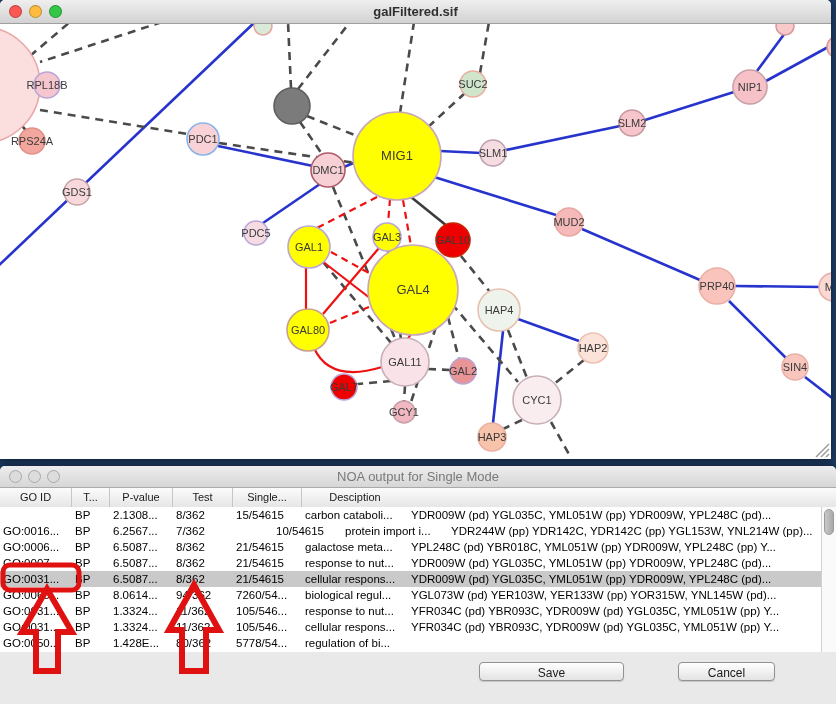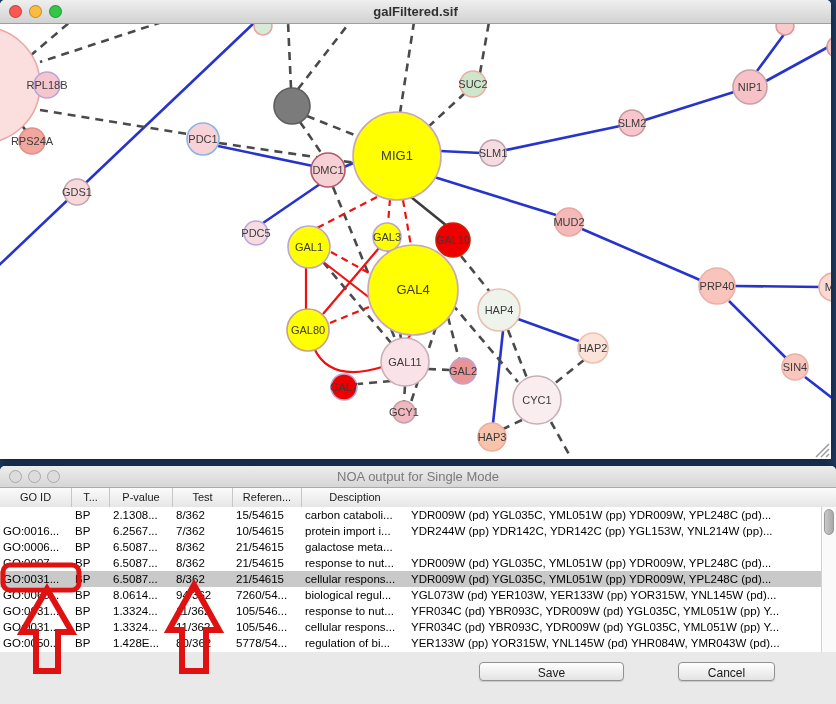--- a/index.html
+++ b/index.html
@@ -190,49 +190,50 @@
         <div class="ndot"></div>
         <div class="ndot"></div>
       </div>
       <span>NOA output for Single Mode</span>
     </div>
     <div class="thead" id="t-head">
         <div class="hcell" style="width: 72px;">GO ID</div>
         <div class="hcell" style="width: 38px;">T...</div>
         <div class="hcell" style="width: 63px;">P-value</div>
         <div class="hcell" style="width: 60px;">Test</div>
-        <div class="hcell" style="width: 69px;">Referen...</div>
+        <div class="hcell" style="width: 69px;">Single...</div>
         <div class="hcell" style="width: 106px;">Desciption</div>
       </div>
     <div class="tbody" id="t-body">
         <div class="trow">
           <div class="tcell" style="width: 72px; margin-top: 40px;">GO:0045...</div>
           <div class="tcell" style="width: 38px;">BP</div>
           <div class="tcell" style="width: 63px;">2.1308...</div>
           <div class="tcell" style="width: 60px;">8/362</div>
           <div class="tcell" style="width: 69px;">15/54615</div>
           <div class="tcell" style="width: 106px;">carbon cataboli...</div>
           <div class="tcell" style="flex: 1 1 0%;">YDR009W (pd) YGL035C, YML051W (pp) YDR009W, YPL248C (pd)...</div>
         </div>
         <div class="trow">
           <div class="tcell" style="width: 72px;">GO:0016...</div>
           <div class="tcell" style="width: 38px;">BP</div>
           <div class="tcell" style="width: 63px;">6.2567...</div>
           <div class="tcell" style="width: 60px;">7/362</div>
-          <div class="tcell" style="width: 69px;">10/54615</div>
+          <div class="tcell" style="width: 69px; margin-left: 40px;">10/54615</div>
           <div class="tcell" style="width: 106px;">protein import i...</div>
           <div class="tcell" style="flex: 1 1 0%;">YDR244W (pp) YDR142C, YDR142C (pp) YGL153W, YNL214W (pp)...</div>
         </div>
         <div class="trow">
           <div class="tcell" style="width: 72px;">GO:0006...</div>
           <div class="tcell" style="width: 38px;">BP</div>
           <div class="tcell" style="width: 63px;">6.5087...</div>
           <div class="tcell" style="width: 60px;">8/362</div>
           <div class="tcell" style="width: 69px;">21/54615</div>
           <div class="tcell" style="width: 106px;">galactose meta...</div>
+          <div class="tcell" style="flex: 1 1 0%;">YPL248C (pd) YBR018C, YML051W (pp) YDR009W, YPL248C (pp) Y...</div>
         </div>
         <div class="trow">
           <div class="tcell" style="width: 72px;">GO:0007...</div>
           <div class="tcell" style="width: 38px;">BP</div>
           <div class="tcell" style="width: 63px;">6.5087...</div>
           <div class="tcell" style="width: 60px;">8/362</div>
           <div class="tcell" style="width: 69px;">21/54615</div>
           <div class="tcell" style="width: 106px;">response to nut...</div>
           <div class="tcell" style="flex: 1 1 0%;">YDR009W (pd) YGL035C, YML051W (pp) YDR009W, YPL248C (pd)...</div>
         </div>
@@ -272,21 +273,20 @@
           <div class="tcell" style="width: 106px;">cellular respons...</div>
           <div class="tcell" style="flex: 1 1 0%;">YFR034C (pd) YBR093C, YDR009W (pd) YGL035C, YML051W (pp) Y...</div>
         </div>
         <div class="trow">
           <div class="tcell" style="width: 72px;">GO:0050...</div>
           <div class="tcell" style="width: 38px;">BP</div>
           <div class="tcell" style="width: 63px;">1.428E...</div>
           <div class="tcell" style="width: 60px;">80/362</div>
           <div class="tcell" style="width: 69px;">5778/54...</div>
           <div class="tcell" style="width: 106px;">regulation of bi...</div>
-          <div class="tcell" style="flex: 1 1 0%;">YER133W (pp) YOR315W, YNL145W (pd) YHR084W, YMR043W (pd)...</div>
         </div>
       </div>
     <div class="sbar">
       <div class="sthumb"></div>
     </div>
     <button class="btn" style="left:459px;top:196px;width:145px;margin-left:20px;">Save</button>
     <button class="btn" style="left:678px;top:196px;width:97px;">Cancel</button>
   </div>
 
   <svg class="anno" id="anno-svg" width="836" height="704" viewBox="0 0 836 704">

